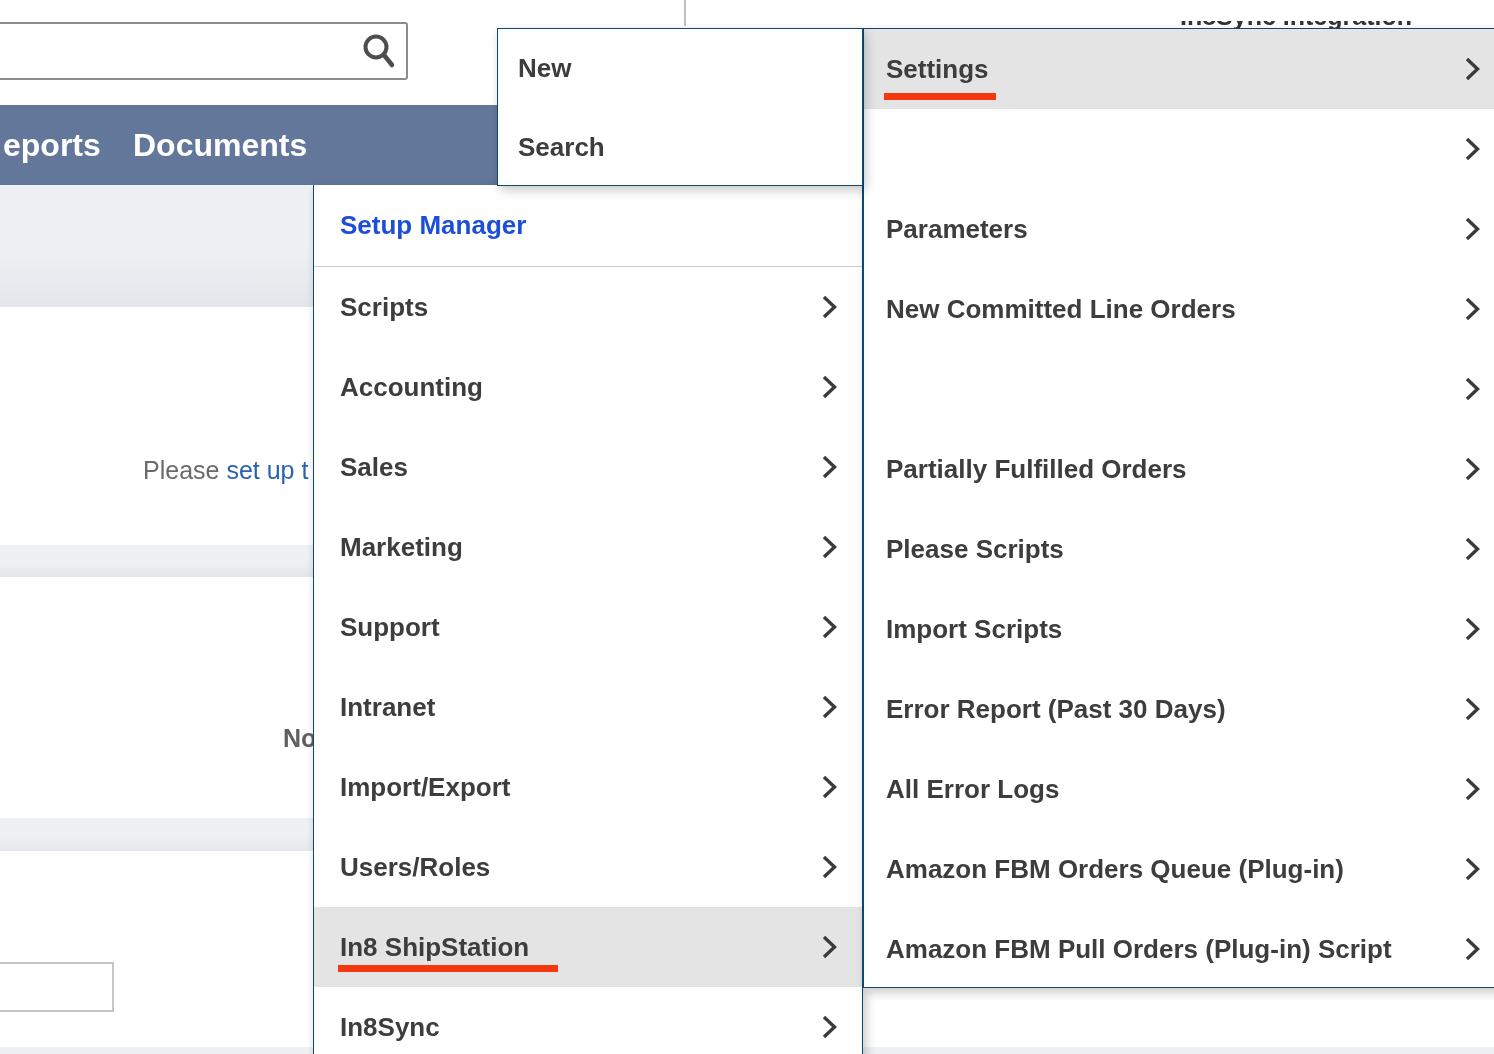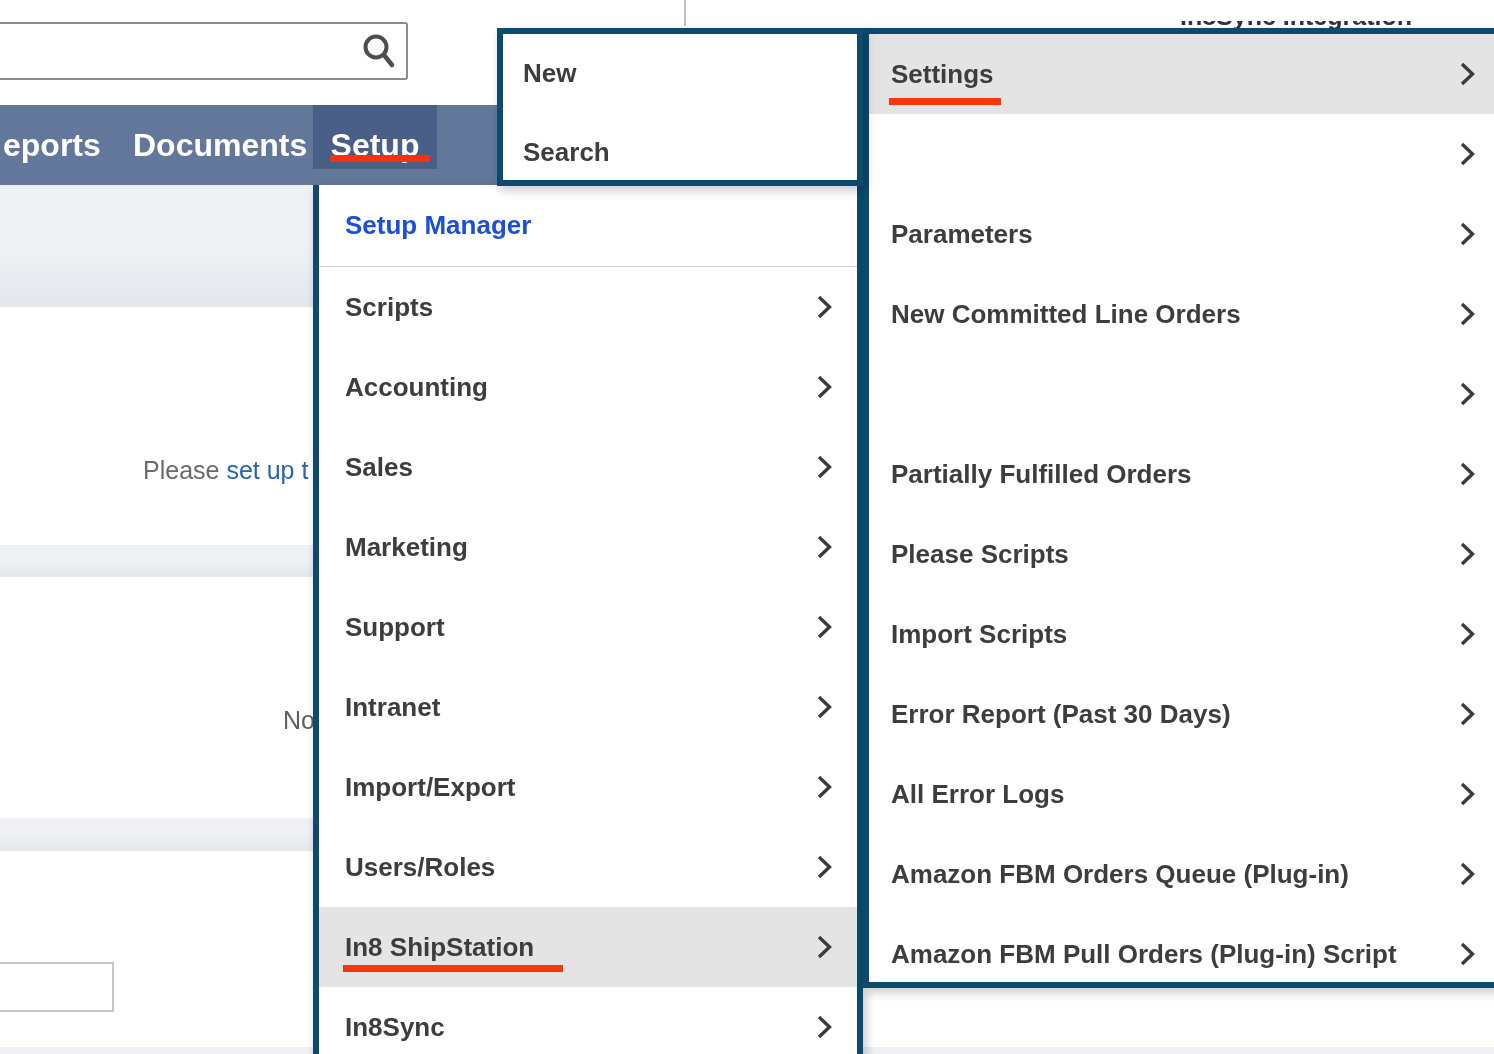--- a/index.html
+++ b/index.html
@@ -53,29 +53,29 @@
   .nav-tab.setup  { left:313px; width:124px; background:#4a5f87; text-align:center; }
   .nav-tab.setup .tab-underline {
     position:absolute; left:17px; bottom:7px; width:100px; height:7px;
     background:#f5320f; }
   .nav-tab.customers { left:463px;margin-left:39px; }
 
   
   .notice { position:absolute; left:143px; top:456px; font-size:25px;
     color:#6a6a6a; z-index:2; white-space:nowrap; }
   .notice a { color:#2a63b0; text-decoration:none; cursor:pointer; }
-  .partial-no { position:absolute; left:283px; top:706px; font-size:25px;
-    color:#5f5f5f; z-index:2; white-space:nowrap; }
+  .partial-no { position:absolute; left:283px; top:724px; font-size:25px;
+    color:#5f5f5f; z-index:2; white-space:nowrap;font-weight:bold; }
   .bottom-input { position:absolute; left:-4px; top:962px; width:118px; height:50px;
     background:#fff; border:2px solid #c6c6c6; z-index:2;
     font-size:22px; padding:0 8px; color:#333; outline:none;
     font-family:"Liberation Sans", sans-serif; }
 
   
-  .panel { position:absolute; background:#ffffff; border:6px solid #0c4a6e;
+  .panel { position:absolute; background:#ffffff; border:1px solid #0c4a6e;
     box-shadow:3px 4px 10px rgba(0,0,0,0.22); }
 
   .menu-item { position:relative; display:flex; align-items:center;
     cursor:pointer; color:#3d3d3d; font-size:26px; font-weight:600; }
   .menu-item .chev { position:absolute; top:50%; transform:translateY(-50%);
     width:17px; height:25px; }
   .menu-item.active { background:#e4e4e4; }
   .red-underline { position:absolute; height:7px; background:#f5380e; }
 
   
@@ -118,24 +118,20 @@
 
 <div class="top-divider"></div>
 
 <div class="partial-heading">
   <span>In8Sync Integration</span>
 </div>
 
 <div class="nav-bar">
   <div class="nav-tab reports">eports</div>
   <div class="nav-tab documents">Documents</div>
-  <div class="nav-tab setup">
-    <span>Setup</span>
-    <span class="tab-underline"></span>
-  </div>
   <div class="nav-tab customers">Cu</div>
 </div>
 
 <div class="notice"><span>Please </span><a>set up t</a></div>
 
 <div class="partial-no">No</div>
 
 <input class="bottom-input" type="text" value="" style="">
 
 <div class="panel action-menu">

